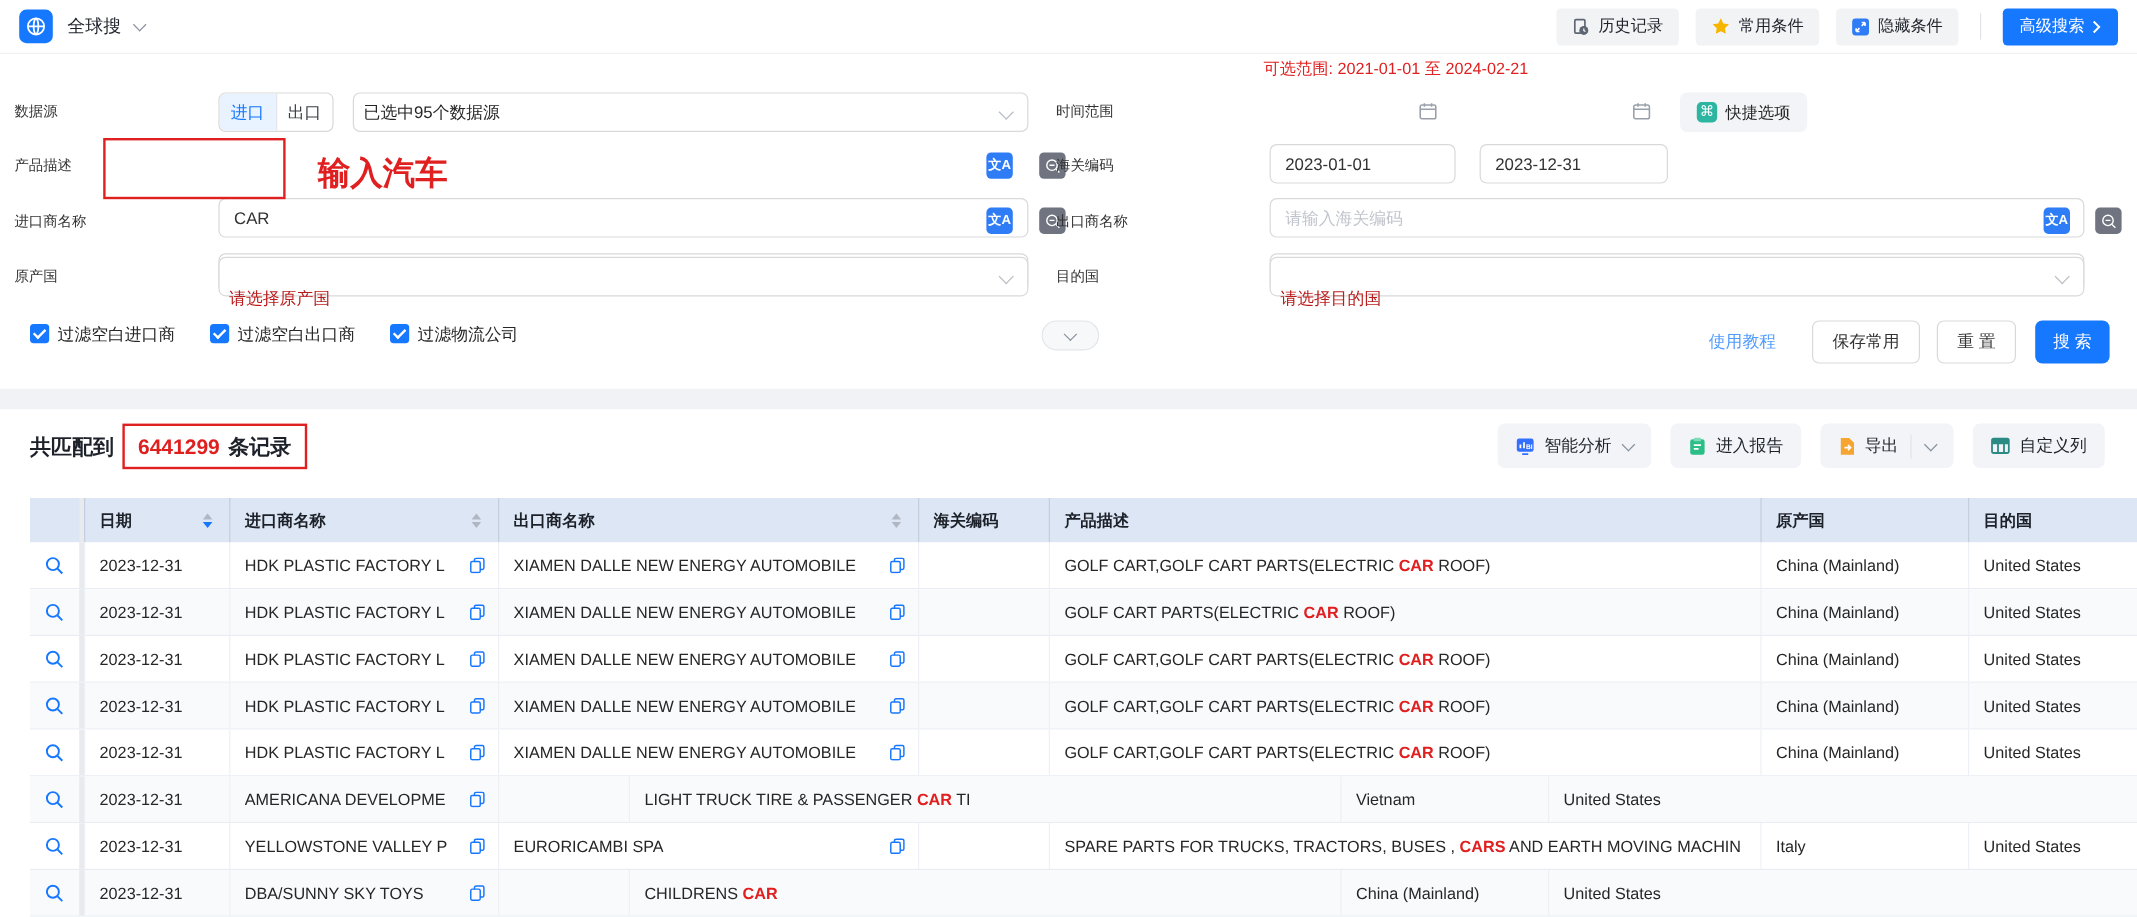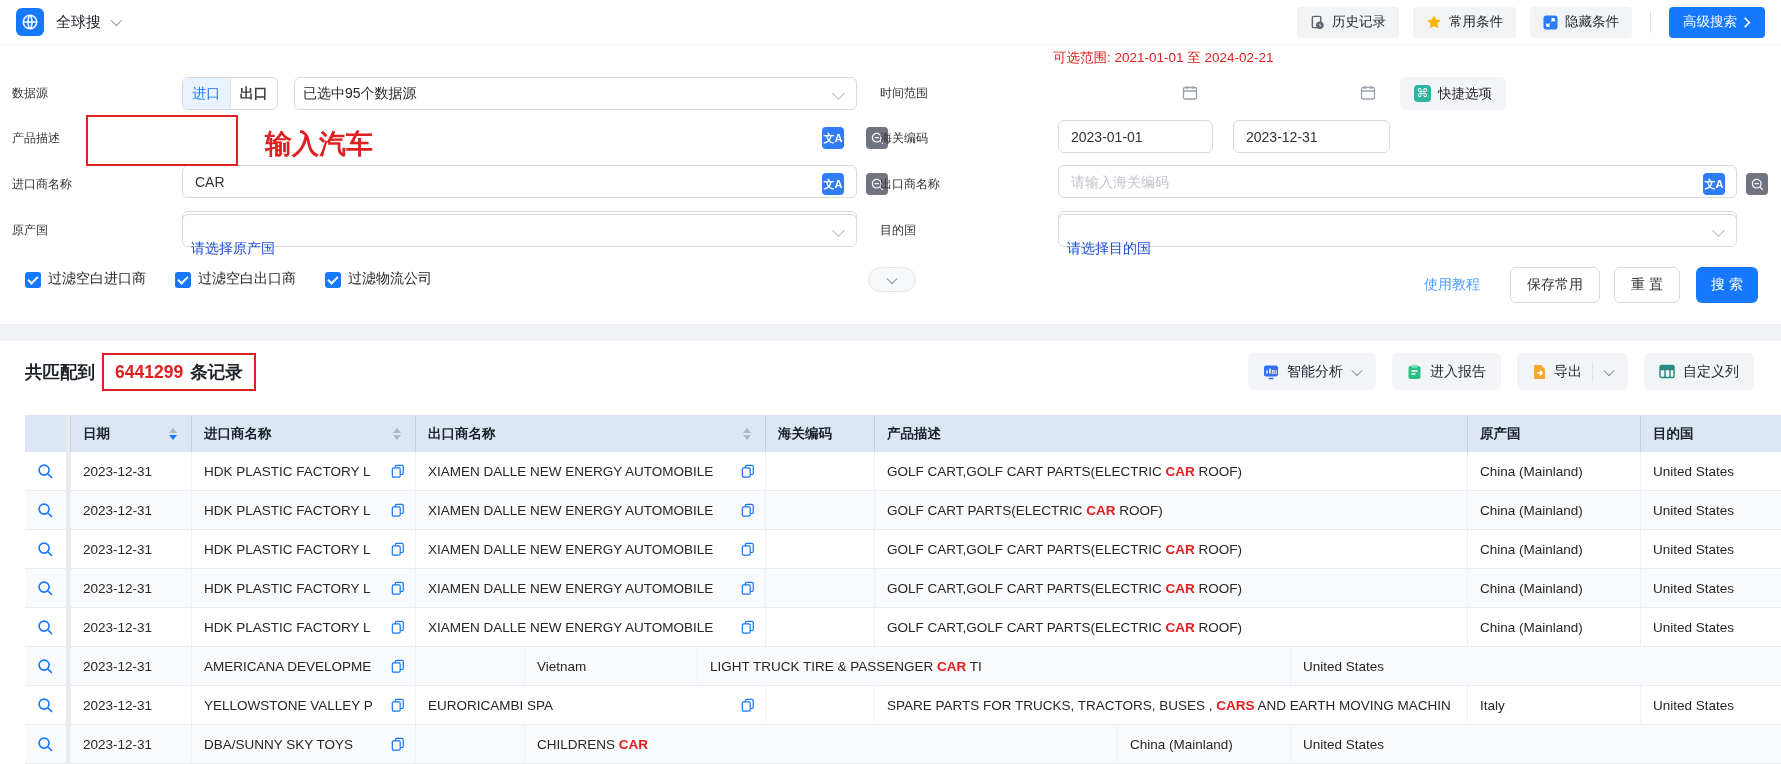--- a/index.html
+++ b/index.html
@@ -22,42 +22,42 @@
                  gap:6px; padding:0 14px; font-size:13.5px; cursor:pointer; }
 
   
   .flabel { position:absolute; width:156px; text-align:left; line-height:33px; font-size:12px; color:#333; }
   .flabel.r { width:168px; }
   .finput { position:absolute; height:33px; border:1px solid #d9d9d9; border-radius:6px; background:#fff;
             font-size:14px; color:#333; padding:0 12px; line-height:31px; font-family:inherit;margin-top:43px; }
   input.finput::placeholder { color:#c0c4cc; }
   .fselect { position:absolute; height:33px; border:1px solid #d9d9d9; border-radius:6px; background:#fff;
              display:flex; align-items:center; padding:0 8px; cursor:pointer; }
-  .fselect .ph { color:#1d4ed8;margin-top:36px; }
+  .fselect .ph { color:#b91c1c;margin-top:36px; }
   .sel-chev { position:absolute; width:9px; height:9px; border-right:1.5px solid #b6bac2; border-bottom:1.5px solid #b6bac2; transform:rotate(45deg); }
   .toggle { position:absolute; left:182px; top:77px; width:96px; height:33px; border:1px solid #d9d9d9; border-radius:6px;
             display:flex; overflow:hidden; background:#fff; }
   .toggle .seg { flex:1; display:flex; align-items:center; justify-content:center; font-size:14px; cursor:pointer; color:#3c4043; }
   .toggle .seg.active { background:#e8f3ff; color:#1677ff; }
-  .toggle .seg + .seg { border-left:1px solid #e5e6eb;font-weight:bold; }
+  .toggle .seg + .seg { border-left:1px solid #e5e6eb; }
   .hint-red { position:absolute; left:1053px; top:49px; color:#e02020; font-size:13.5px; }
   .sq-icon { position:absolute; width:22px; height:22px; border-radius:4px; display:flex; align-items:center; justify-content:center; cursor:pointer; }
   .sq-blue { background:#2e7cf6; }
   .sq-gray { background:#6f7480; }
   .trans-glyph { color:#fff; font-size:11px; line-height:1; font-weight:bold; }
   .quick-btn { position:absolute; left:1400px; top:77px; width:106px; height:33px; background:#f2f4f7; border-radius:6px;
                display:flex; align-items:center; justify-content:center; gap:7px; font-size:13.5px; cursor:pointer; }
   .quick-ico { width:17px; height:17px; border-radius:4px; background:#2cb5a0; color:#fff; font-size:12px; line-height:17px; text-align:center; }
   .cal-ico { position:absolute; cursor:pointer; }
 
   .red-box { position:absolute; border:2px solid #e02020; pointer-events:none; }
   .red-note { position:absolute; color:#e02020; font-weight:bold; font-size:27px; font-family:"DejaVu Serif",serif; }
 
   .cbx-row { position:absolute; left:25px; top:270px; display:flex; gap:29px; align-items:center; }
-  .cbx-item { display:flex; align-items:flex-end; gap:7px; cursor:pointer; }
+  .cbx-item { display:flex; align-items:flex-start; gap:7px; cursor:pointer; }
   .cbx { width:16px; height:16px; border-radius:3px; background:#1677ff; position:relative; }
   .cbx::after { content:""; position:absolute; left:5px; top:2px; width:4px; height:8px;
                 border-right:2px solid #fff; border-bottom:2px solid #fff; transform:rotate(45deg); }
   .collapse-pill { position:absolute; left:868px; top:267px; width:48px; height:25px; background:#f7f8fa;
                    border:1px solid #e2e5ea; border-radius:13px; display:flex; align-items:center; justify-content:center; cursor:pointer; }
   .collapse-pill .chev { margin:0; transform:rotate(45deg) translate(-1px,-1px); }
   .link-blue { position:absolute; left:1424px; top:276px; color:#4f9bff; font-size:14px; cursor:pointer; }
   .btn-outline { position:absolute; height:36px; border:1px solid #d9d9d9; border-radius:6px; background:#fff;
                  display:flex; align-items:center; justify-content:center; font-size:14px; color:#333; cursor:pointer; }
   .btn-search { position:absolute; left:1696px; top:267px; width:62px; height:36px; background:#1677ff; border-radius:6px;
@@ -582,25 +582,25 @@
             <span class="copy-btn">
               <svg width="14" height="14" viewBox="0 0 16 16" fill="none" stroke="#1677ff" stroke-width="1.4">
                 <rect x="5" y="1.5" width="9" height="10.5" rx="1.5"></rect>
                 <rect x="1.5" y="4.5" width="9" height="10.5" rx="1.5" fill="#fff"></rect>
               </svg>
             </span>
           </div>
           <div class="td c4">
             <span class="cell-text"></span>
           </div>
+          <div class="td c5">
+            <span class="cell-text">LIGHT TRUCK TIRE &amp; PASSENGER <span class="hl">CAR</span> TI</span>
+          </div>
           <div class="td c6">
             <span class="cell-text">Vietnam</span>
-          </div>
-          <div class="td c5">
-            <span class="cell-text">LIGHT TRUCK TIRE &amp; PASSENGER <span class="hl">CAR</span> TI</span>
           </div>
           <div class="td c7">
             <span class="cell-text">United States</span>
           </div>
         </div>
         <div class="trow">
           <div class="td c0">
             <span style="display: flex; cursor: pointer;">
               <svg width="17" height="17" viewBox="0 0 18 18" fill="none" stroke="#1677ff" stroke-width="1.7">
                 <circle cx="7.5" cy="7.5" r="5.3"></circle>

